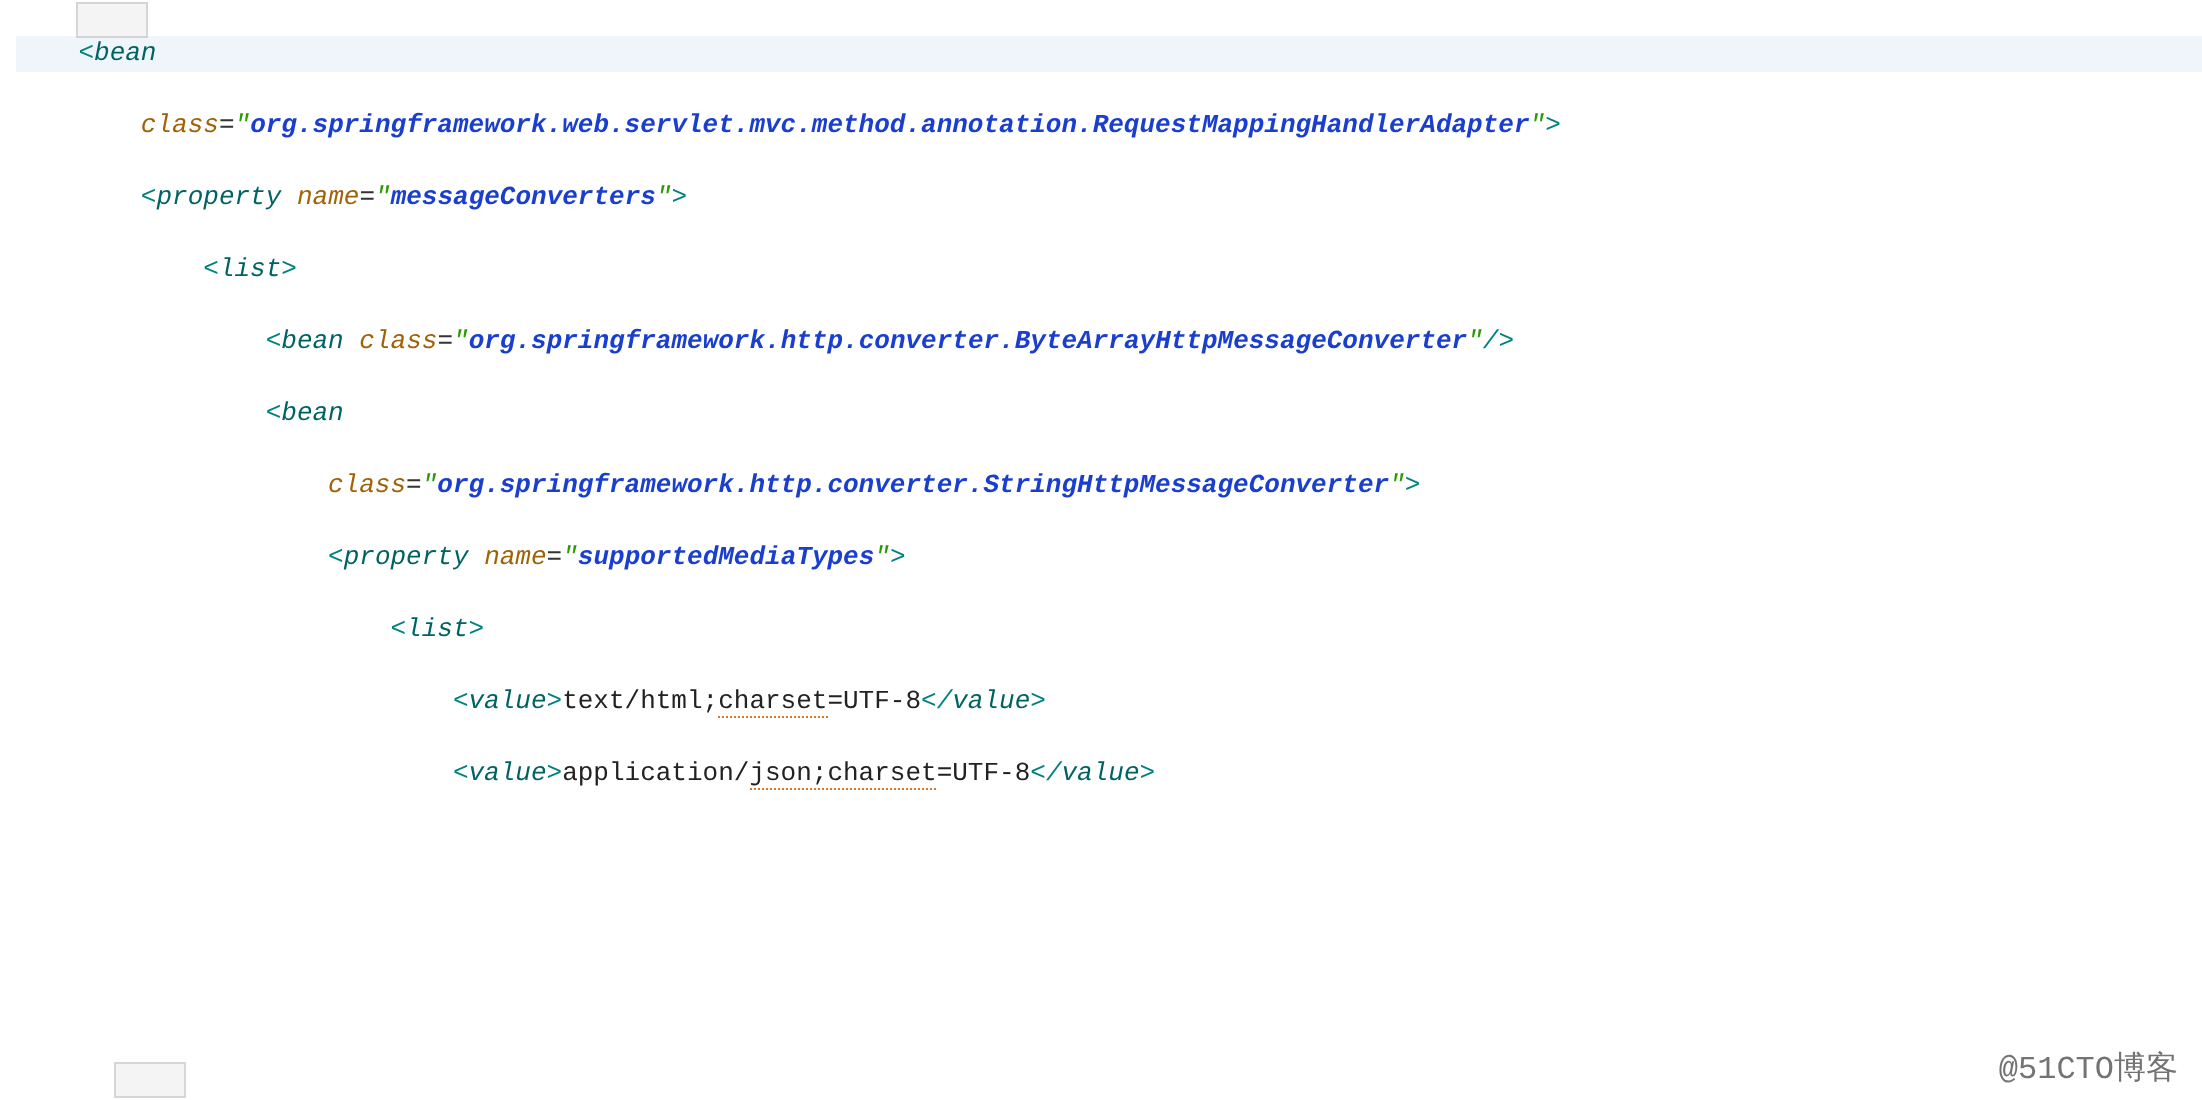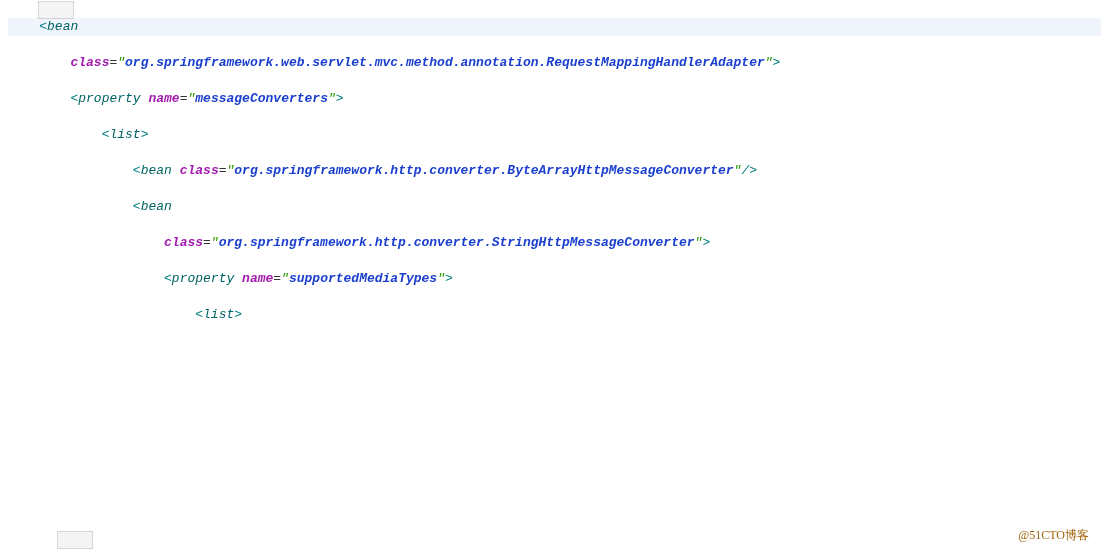--- a/index.html
+++ b/index.html
@@ -17,56 +17,58 @@
     position: relative;
   }
   .editor {
     padding: 0 0 0 8px;
     white-space: pre;
   }
   .line { display: block; height: 18px; }
   .line.hl { background: #f0f5fc; }
   .tag   { color: #006363; }       
   .punc  { color: #008080; }       
-  .attr  { color: #a21caf; font-weight: bold; } 
+  .attr  { color: #a16207; font-weight: normal; } 
   .eq    { color: #333; }
   .val   { color: #1a3fcf; font-style: italic; font-weight: bold; } 
   .quote { color: #2b9b00; }
   .txt   { color: #222; font-style: normal; }
   .comment { color: #888; }
   .cursor-box { position: absolute; border: 1px solid #bbb; background: #eee; opacity:.6; }
   .sel1 { left:38px; top:1px; width:34px; height:16px; }
   .sel2 { left:57px; top:531px; width:34px; height:16px; }
   .underline { border-bottom: 1px dotted #d47a2a; }
   .watermark {
     position: absolute;
     right: 12px;
     bottom: 6px;
-    color: #a16207;
-    font-size: 12px;
+    color: #737373;
+    font-size: 16px;
     font-style: normal;
-    font-family: Liberation Serif, serif;
+    font-family: Liberation Mono, monospace;
   }
 </style>
 </head>
 <body>
 
 <div class="cursor-box sel1"></div>
 <div class="cursor-box sel2"></div>
 
 <div class="editor">
 <span class="line hl">    <span class="punc">&lt;</span><span class="tag">bean</span></span>
 <span class="line">        <span class="attr">class</span><span class="eq">=</span><span class="quote">"</span><span class="val">org.springframework.web.servlet.mvc.method.annotation.RequestMappingHandlerAdapter</span><span class="quote">"</span><span class="punc">&gt;</span></span>
 <span class="line">        <span class="punc">&lt;</span><span class="tag">property</span> <span class="attr">name</span><span class="eq">=</span><span class="quote">"</span><span class="val">messageConverters</span><span class="quote">"</span><span class="punc">&gt;</span></span>
 <span class="line">            <span class="punc">&lt;</span><span class="tag">list</span><span class="punc">&gt;</span></span>
 <span class="line">                <span class="punc">&lt;</span><span class="tag">bean</span> <span class="attr">class</span><span class="eq">=</span><span class="quote">"</span><span class="val">org.springframework.http.converter.ByteArrayHttpMessageConverter</span><span class="quote">"</span><span class="punc">/&gt;</span></span>
 <span class="line">                <span class="punc">&lt;</span><span class="tag">bean</span></span>
 <span class="line">                    <span class="attr">class</span><span class="eq">=</span><span class="quote">"</span><span class="val">org.springframework.http.converter.StringHttpMessageConverter</span><span class="quote">"</span><span class="punc">&gt;</span></span>
 <span class="line">                    <span class="punc">&lt;</span><span class="tag">property</span> <span class="attr">name</span><span class="eq">=</span><span class="quote">"</span><span class="val">supportedMediaTypes</span><span class="quote">"</span><span class="punc">&gt;</span></span>
 <span class="line">                        <span class="punc">&lt;</span><span class="tag">list</span><span class="punc">&gt;</span></span>
+<span class="line">                            <span class="punc">&lt;</span><span class="tag">value</span><span class="punc">&gt;</span><span class="txt">text/html;</span><span class="txt underline">charset</span><span class="txt">=UTF-8</span><span class="punc">&lt;/</span><span class="tag">value</span><span class="punc">&gt;</span></span>
+<span class="line">                            <span class="punc">&lt;</span><span class="tag">value</span><span class="punc">&gt;</span><span class="txt">application/</span><span class="txt underline">json;charset</span><span class="txt">=UTF-8</span><span class="punc">&lt;/</span><span class="tag">value</span><span class="punc">&gt;</span></span>
 
 
 
 
 
 
 
 
 
 

